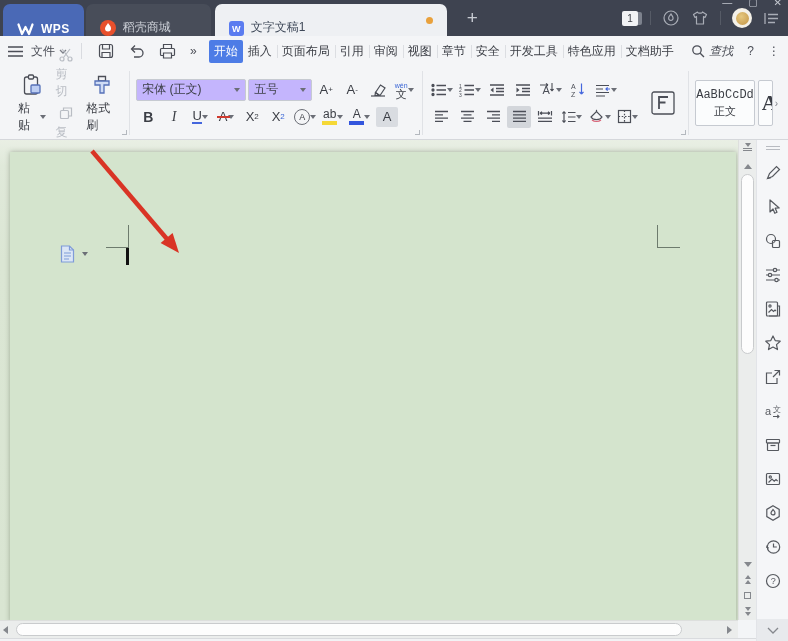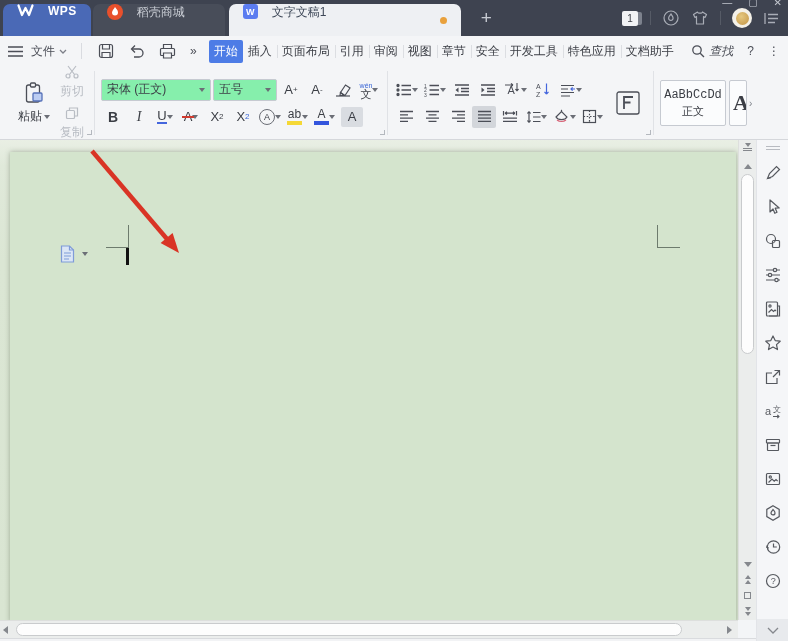--- a/index.html
+++ b/index.html
@@ -3,21 +3,21 @@
 <meta charset="utf-8">
 <style>
   * { margin:0; padding:0; box-sizing:border-box; }
   html,body { width:788px; height:641px; overflow:hidden; }
   body { font-family:"Liberation Sans","DejaVu Sans",sans-serif; font-size:12px; color:#3b3e45; position:relative; background:#f3f5f7; }
   svg { display:block; }
 
   
   .titlebar { position:absolute; left:0; top:0; width:788px; height:36px; background:#3e4350; display:flex; align-items:flex-end; }
   .wincontrols { position:absolute; right:6px; top:-3px; display:flex; gap:16px; color:#c3c7cf; font-size:10px; height:10px; overflow:hidden; }
-  .tab { height:32px; display:flex; align-items:flex-start; gap:14px; padding:0 14px; border-radius:7px 7px 0 0; }
+  .tab { height:32px; display:flex; align-items:flex-end; gap:7px; padding:0 14px; border-radius:7px 7px 0 0; }
   .tab-wps { background:#4a69b6; color:#fff; margin-left:3px; font-weight:bold; letter-spacing:.5px; }
   .tab-docer { background:#484d59; color:#ccd0d7; margin-left:2px; padding-right:40px; }
   .tab-doc { background:#eef0f3; color:#3e4858; margin-left:4px; width:232px; position:relative; }
   .docer-flame { width:16px; height:16px; }
   .doc-w-icon { width:15px; height:15px; background:#5b7cf0; border-radius:3px; color:#fff; font-size:9px; font-weight:bold; display:flex; align-items:center; justify-content:center; }
   .unsaved-dot { position:absolute; right:14px; top:13px; width:7px; height:7px; border-radius:50%; background:#e9a13c; }
   .newtab { color:#c6cad1; font-size:19px; margin:0 0 6px 20px; line-height:24px; }
   .tb-right { position:absolute; right:8px; top:8px; display:flex; align-items:center; gap:11px; color:#a9adb6; }
   .tb-divider { width:1px; height:14px; background:#565b66; }
   .badge1 { position:relative; width:17px; height:15px; }
@@ -46,21 +46,21 @@
   .tgroup + .tgroup { border-left:1px solid #e0e2e6; }
   .corner { position:absolute; right:2px; bottom:0; width:5px; height:5px; border-right:1px solid #b4b8be; border-bottom:1px solid #b4b8be; }
   .bigbtn { display:flex; flex-direction:column; align-items:center; justify-content:center; gap:3px; padding:2px 6px; color:#3b3e45; }
   .biglabel { display:flex; align-items:center; gap:2px; font-size:12px;justify-content:space-between; }
   .smallcol { display:flex; flex-direction:column; gap:6px; margin:0 4px; }
   .smallbtn { display:flex; align-items:center; gap:4px; font-size:12px; }
   .disabled { color:#b9bdc4;flex-direction:column; }
   .dd { width:0; height:0; border-left:3px solid transparent; border-right:3px solid transparent; border-top:4px solid #6b6e76; display:inline-block; }
   .rows { display:flex; flex-direction:column; gap:5px; }
   .row { display:flex; align-items:center; gap:2px; }
-  .combo { height:22px; background:#86efac; border:1px solid #c6cad1; border-radius:2px; display:flex; align-items:center; justify-content:space-between; padding:0 5px; font-size:12px; color:#3b3e45; }
+  .combo { height:22px; background:#c4b5fd; border:1px solid #c6cad1; border-radius:2px; display:flex; align-items:center; justify-content:space-between; padding:0 5px; font-size:12px; color:#3b3e45; }
   .combo.fname { width:110px; }
   .combo.fsize { width:64px; }
   .ibtn { min-width:24px; height:22px; display:flex; align-items:center; justify-content:center; color:#3b3e45; padding:0 2px; position:relative; }
   .ibtn.active { background:#d3d6db; border-radius:2px; }
   .glyphB { font-weight:bold; font-size:14px; }
   .glyphI { font-style:italic; font-family:"Liberation Serif",serif; font-size:14px; }
   .glyphU { font-size:13px; border-bottom:2px solid #4466dd; line-height:13px; }
   .strikeA { font-size:13px; position:relative; }
   .strikeA::after { content:""; position:absolute; left:-2px; right:-2px; top:7px; height:2px; background:#d03a2f; }
   .supsub { font-size:13px; }
@@ -274,20 +274,31 @@
         <span>剪切</span>
       </span>
       <span class="smallbtn disabled">
         <svg width="14" height="14" viewBox="0 0 14 14" fill="none" stroke="#b9bdc4" stroke-width="1.2">
             <rect x="1.5" y="4.5" width="8" height="8" rx="1"></rect>
             <path d="M4.5 4.5 V2 H12.5 V10 H9.5"></path>
           </svg>
         <span>复制</span>
       </span>
     </div>
+    <div class="bigbtn">
+      <span>
+        <svg width="24" height="24" viewBox="0 0 24 24" fill="none" stroke="#4b4e57" stroke-width="1.3">
+            <path d="M8.5 3.5 H15.5 V8 H8.5 Z"></path>
+            <path d="M5 8 H19 V12 H14 V20 H10 V12 H5 Z" fill="#cfdcf5" stroke="#5570b8"></path>
+          </svg>
+      </span>
+      <span class="biglabel">
+          <span>格式刷</span>
+        </span>
+    </div>
     <span class="corner"></span>
   </div>
 
   <div class="tgroup">
     <div class="rows">
       <div class="row">
         <span class="combo fname">
           <span>宋体 (正文)</span>
             <span class="dd"></span>
         </span>

